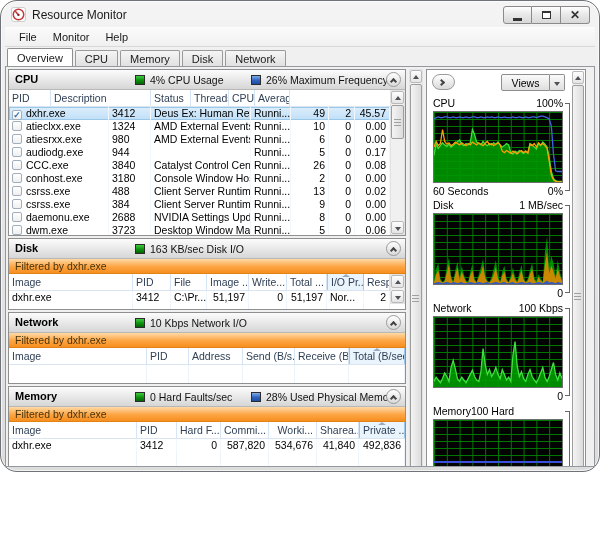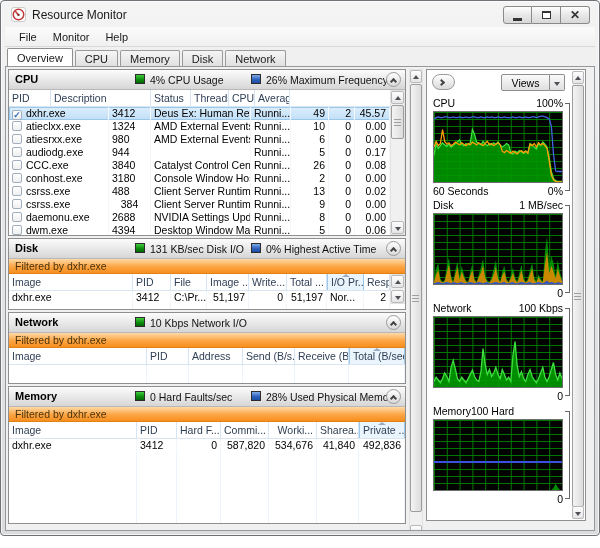--- a/index.html
+++ b/index.html
@@ -1,21 +1,21 @@
 <!DOCTYPE html>
 <html><head>
 <meta charset="utf-8">
 <style>
   * { box-sizing: border-box; margin:0; padding:0; }
   html,body { width:600px; height:548px; }
   body { font-family:"Liberation Sans", sans-serif; font-size:11px; color:#000; background:#fff; }
 
-  .window { position:absolute; left:0; top:0; width:600px; height:536px;
+  .window { position:absolute; left:0; top:0; width:600px; height:472px;
     background:linear-gradient(#F4F4F4,#E6E6E6 40%,#DCDCDC);
-    border:1px solid #6F7276; border-radius:4px;
+    border:1px solid #6F7276; border-radius:17px;
     box-shadow: inset 0 0 0 1px rgba(255,255,255,.65); }
 
   
   .titlebar { position:absolute; top:0; left:0; right:0; height:26px; }
   .app-icon { position:absolute; left:10px; top:6px; width:15px; height:15px; }
   .title-text { position:absolute; left:31px; top:7px; font-size:12px; color:#1a1a1a; }
   .win-btns { position:absolute; top:5px; right:9px; display:flex; }
   .win-btn { width:29px; height:18px; background:linear-gradient(#FEFEFE,#E9E9E9 45%,#D8D8D8);
     border:1px solid #8A8A8A; border-left-width:0; display:flex; align-items:center; justify-content:center; position:relative; }
   .win-btn:first-child { border-left-width:1px; border-radius:3px 0 0 3px; }
@@ -39,21 +39,21 @@
 
   
   .content { position:absolute; top:65px; left:4px; right:4px; bottom:4px;
     background:#F0F0F0; border:1px solid #95999D; overflow:hidden; }
 
   
   .section { position:absolute; left:2px; width:398px; background:#fff; border:1px solid #8F8F8F; overflow:hidden; }
   .sec-header { position:relative; height:20px; background:linear-gradient(#FCFCFC,#E9E9E9 50%,#D6D6D6);
     border-bottom:1px solid #B8B8B8; }
   .sec-title { position:absolute; left:6px; top:3px; font-weight:bold; font-size:11px; }
-  .legend { position:absolute; top:4px; display:flex; font-size:10.5px; color:#111; }
+  .legend { position:absolute; top:4px; display:flex; align-items:center; font-size:10.5px; color:#111; }
   .legend.g { left:126px; } .legend.b { left:242px; }
   .sq { width:10px; height:10px; margin-right:5px; border:1px solid #2B2B2B; }
   .sq.green { background:linear-gradient(#3FCB3F,#0D8F0D 55%,#056305); }
   .sq.blue  { background:linear-gradient(#7FABE8,#2F62BE 55%,#1C4CA4); }
   .chev-btn { position:absolute; right:4px; top:2px; width:15px; height:15px; border-radius:50%;
     background:linear-gradient(#FFFFFF,#D9D9D9); border:1px solid #9A9A9A; }
   .chev-up { position:absolute; left:4px; top:6px; width:5px; height:5px; border-top:2px solid #444; border-right:2px solid #444; transform:rotate(-45deg); }
   .chev-right { position:absolute; left:6px; top:5px; width:5px; height:5px; border-top:2px solid #444; border-right:2px solid #444; transform:rotate(45deg); }
 
   .filterbar { height:15px; background:linear-gradient(#FFD9A6,#FCA544 55%,#F78F1E);
@@ -237,39 +237,39 @@
             <div class="td" style="width: 100px;"><i class="cb"></i><span>csrss.exe</span></div>
             <div class="td" style="width: 42px;"><span>488</span></div>
             <div class="td" style="width: 100px;"><span>Client Server Runtime ...</span></div>
             <div class="td" style="width: 40px;"><span>Runni...</span></div>
             <div class="td r" style="width: 38px;"><span>13</span></div>
             <div class="td r" style="width: 26px;"><span>0</span></div>
             <div class="td r" style="width: 35px;"><span>0.02</span></div>
           </div>
           <div class="tr">
             <div class="td" style="width: 100px;"><i class="cb"></i><span>csrss.exe</span></div>
-            <div class="td" style="width: 42px; text-align: center;"><span>384</span></div>
+            <div class="td" style="width: 42px;"><span>384</span></div>
             <div class="td" style="width: 100px;"><span>Client Server Runtime ...</span></div>
             <div class="td" style="width: 40px;"><span>Runni...</span></div>
             <div class="td r" style="width: 38px;"><span>9</span></div>
             <div class="td r" style="width: 26px;"><span>0</span></div>
             <div class="td r" style="width: 35px;"><span>0.00</span></div>
           </div>
           <div class="tr">
             <div class="td" style="width: 100px;"><i class="cb"></i><span>daemonu.exe</span></div>
             <div class="td" style="width: 42px;"><span>2688</span></div>
             <div class="td" style="width: 100px;"><span>NVIDIA Settings Upda...</span></div>
             <div class="td" style="width: 40px;"><span>Runni...</span></div>
             <div class="td r" style="width: 38px;"><span>8</span></div>
             <div class="td r" style="width: 26px;"><span>0</span></div>
             <div class="td r" style="width: 35px;"><span>0.00</span></div>
           </div>
           <div class="tr">
             <div class="td" style="width: 100px;"><i class="cb"></i><span>dwm.exe</span></div>
-            <div class="td" style="width: 42px;"><span>4394</span></div>
+            <div class="td" style="width: 42px;"><span>3723</span></div>
             <div class="td" style="width: 100px;"><span>Desktop Window Ma...</span></div>
             <div class="td" style="width: 40px;"><span>Runni...</span></div>
             <div class="td r" style="width: 38px;"><span>5</span></div>
             <div class="td r" style="width: 26px;"><span>0</span></div>
             <div class="td r" style="width: 35px;"><span>0.06</span></div>
           </div>
           <div class="filler">
             <div class="fcell" style="width: 100px;"></div>
             <div class="fcell" style="width: 42px;"></div>
             <div class="fcell" style="width: 100px;"></div>
@@ -290,25 +290,21 @@
             <i class="tri-down"></i>
           </div>
       </div>
     </div>
 
     <div class="section" style="top:171px;height:72px;">
       <div class="sec-header">
         <span class="sec-title">Disk</span>
         <span class="legend g">
             <i class="sq green"></i>
-            <span>131 KB/sec Disk I/O</span>
-          </span>
-        <span class="legend b">
-            <i class="sq blue"></i>
-            <span>0% Highest Active Time</span>
+            <span>163 KB/sec Disk I/O</span>
           </span>
         <span class="chev-btn">
             <i class="chev-up"></i>
           </span>
       </div>
       <div class="filterbar">Filtered by dxhr.exe</div>
       <div class="thead">
           <div class="th" style="width: 124px;"><span>Image</span></div>
           <div class="th" style="width: 38px;"><span>PID</span></div>
           <div class="th" style="width: 36px;"><span>File</span></div>

